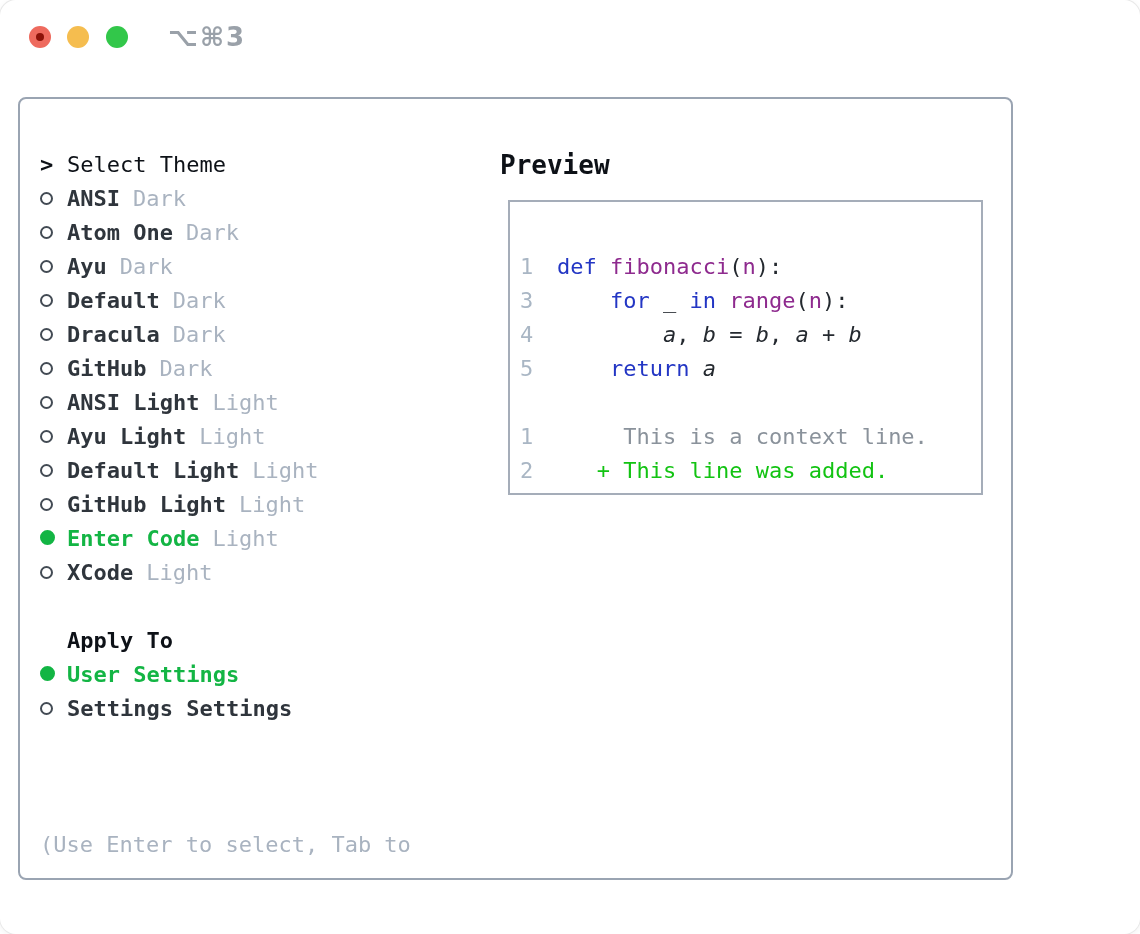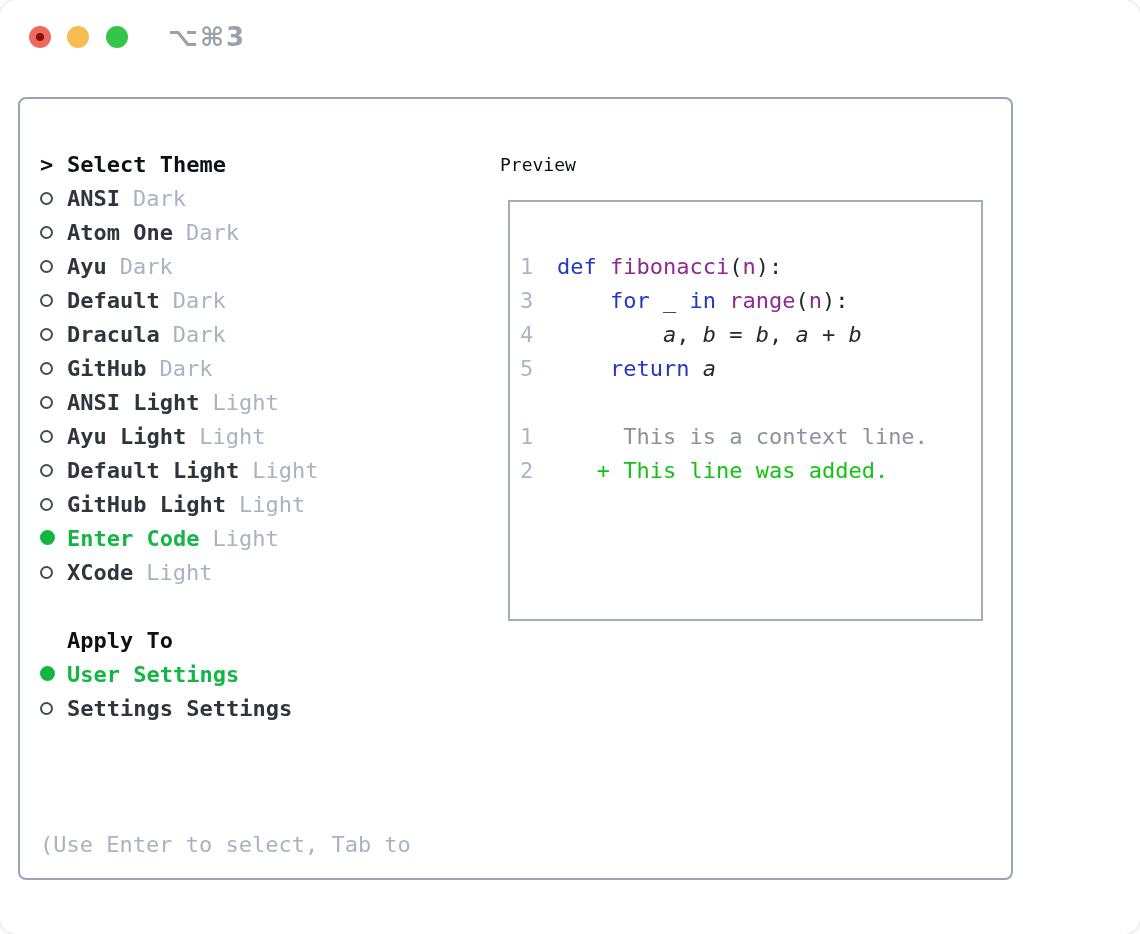--- a/index.html
+++ b/index.html
@@ -16,34 +16,34 @@
   .win-title{position:absolute;left:168px;top:22px;font-family:"DejaVu Sans",sans-serif;
              font-size:26px;font-weight:700;color:var(--title_text);letter-spacing:2px;}
   
   .panel{position:absolute;left:18px;top:97px;width:995px;height:783px;border:2px solid var(--panel_border);
          border-radius:8px;box-sizing:border-box;background:#fff;}
   
   .left-col{position:absolute;left:20px;top:49px;width:450px;font-size:22px;line-height:34px;color:var(--text_primary);}
   .row{display:flex;align-items:baseline;white-space:pre;}
   .marker{display:inline-block;width:27px;flex:0 0 27px;}
   .cursor{font-weight:700;color:var(--text_heading);}
-  .hdr{font-weight:700;color:var(--text_heading);}
+  .hdr{font-weight:400;color:var(--text_heading);}
   .radio{display:inline-block;width:13px;height:13px;border:2.5px solid #434b54;border-radius:50%;
          box-sizing:border-box;position:relative;top:-1px;}
   .radio.sel{background:var(--selected_green);border-color:var(--selected_green);width:15px;height:15px;}
   .tname{font-weight:700;color:var(--text_primary);text-align:right;}
   .tname.sel{color:var(--selected_green);}
   .variant{color:var(--muted);margin-left:13px;}
   .spacer{height:34px;}
   .apply-hdr{font-weight:700;color:var(--text_heading);}
   .help{color:var(--muted);white-space:pre;line-height:34px;}
   
-  .preview-header{position:absolute;left:480px;top:49px;font-size:18px;line-height:34px;
-                  font-weight:400;color:var(--text_heading);}
-  .preview-box{position:absolute;left:488px;top:101px;width:475px;height:421px;border:2px solid var(--preview_border);
+  .preview-header{position:absolute;left:480px;top:49px;font-size:26px;line-height:34px;
+                  font-weight:700;color:var(--text_heading);}
+  .preview-box{position:absolute;left:488px;top:101px;width:475px;height:295px;border:2px solid var(--preview_border);
                box-sizing:border-box;background:#fff;overflow:hidden;}
   .codepane{padding:48px 0 0 10px;font-size:22px;line-height:34px;}
   .cl{white-space:pre;}
   .ln{display:inline-block;width:37px;color:var(--line_number);white-space:pre;}
   .lc{white-space:pre;color:var(--plain_code);}
   .tk-kw{color:var(--keyword);}
   .tk-fn{color:var(--function_name);}
   .tk-num{color:var(--number_literal);}
   .tk-pl,.tk-op{color:var(--plain_code);}
   .tk-var{color:var(--plain_code);font-style:italic;}

